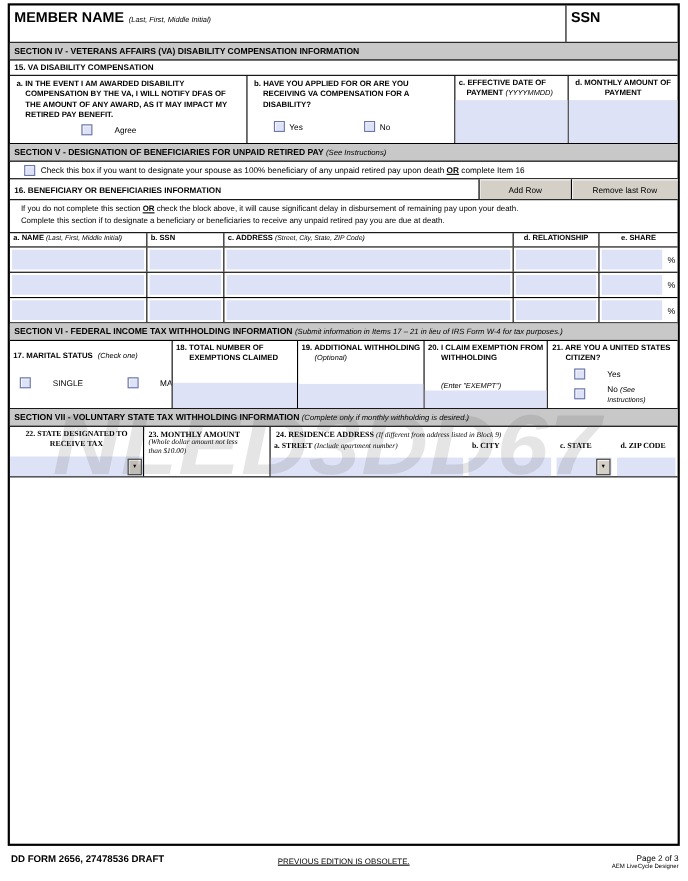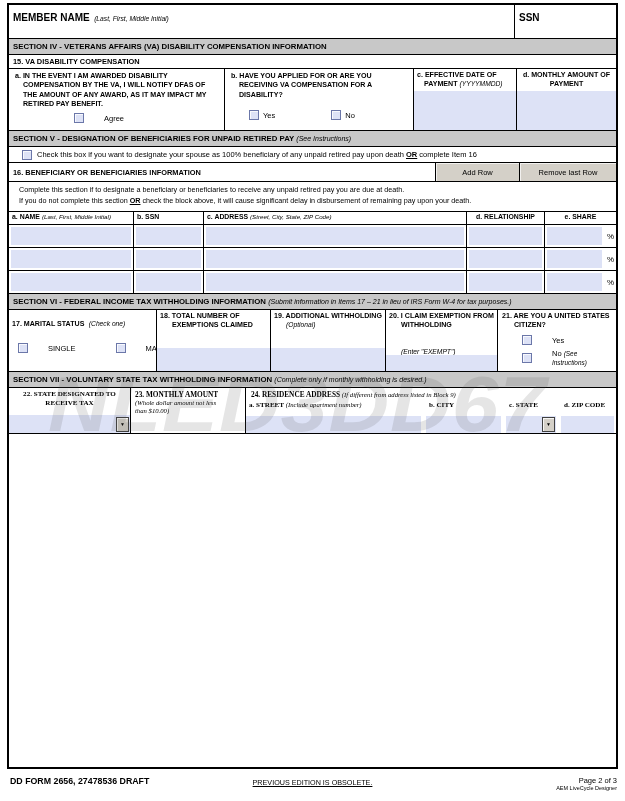--- a/index.html
+++ b/index.html
@@ -2,21 +2,21 @@
 <html><head>
 <meta charset="utf-8">
 <style>
   * { margin:0; padding:0; box-sizing:border-box; }
   html,body { width:625px; height:801px; background:#fff; color:#000;
     font-family:"Liberation Sans", sans-serif; position:relative; overflow:hidden; }
 
   .form-box { position:absolute; left:7px; top:3px; width:611px; height:766px;
     border:2px solid #000; background:#fff; }
 
-  .lbl { font-weight:bold; font-size:10px; }
+  .lbl { font-weight:bold; font-size:13px; }
   .hint { font-style:italic; font-weight:normal; font-size:6.7px; }
 
   
   .member-row { height:34px; display:flex; border-bottom:1px solid #000; }
   .member-cell { flex:1; padding:2px 4px; }
   .ssn-cell { width:102px; border-left:1px solid #000; padding:2px 4px; }
 
   
   .bar { height:16px; background:#c8c8c8; border-bottom:1px solid #000;
     font-size:7.8px; font-weight:bold; padding:3px 4px 0 4px; white-space:nowrap; overflow:hidden; }
@@ -176,26 +176,26 @@
     </span>
   </div>
 
   <div class="item16-head">
     <div class="item16-title">16. BENEFICIARY OR BENEFICIARIES INFORMATION</div>
     <div class="btn btn-add">Add Row</div>
     <div class="btn btn-remove">Remove last Row</div>
   </div>
 
   <div class="instr">
-    <div>Complete this section if to designate a beneficiary or beneficiaries to receive any unpaid retired pay you are due at death.</div>
     <div>
       <span>If you do not complete this section</span>
       <span class="or">OR</span>
       <span>check the block above, it will cause significant delay in disbursement of remaining pay upon your death.</span>
     </div>
+    <div>Complete this section if to designate a beneficiary or beneficiaries to receive any unpaid retired pay you are due at death.</div>
   </div>
 
   <div class="tgrid thead">
     <div>
       <span>a. NAME</span>
       <span class="hint">(Last, First, Middle Initial)</span>
     </div>
     <div>b. SSN</div>
     <div>
       <span>c. ADDRESS</span>

